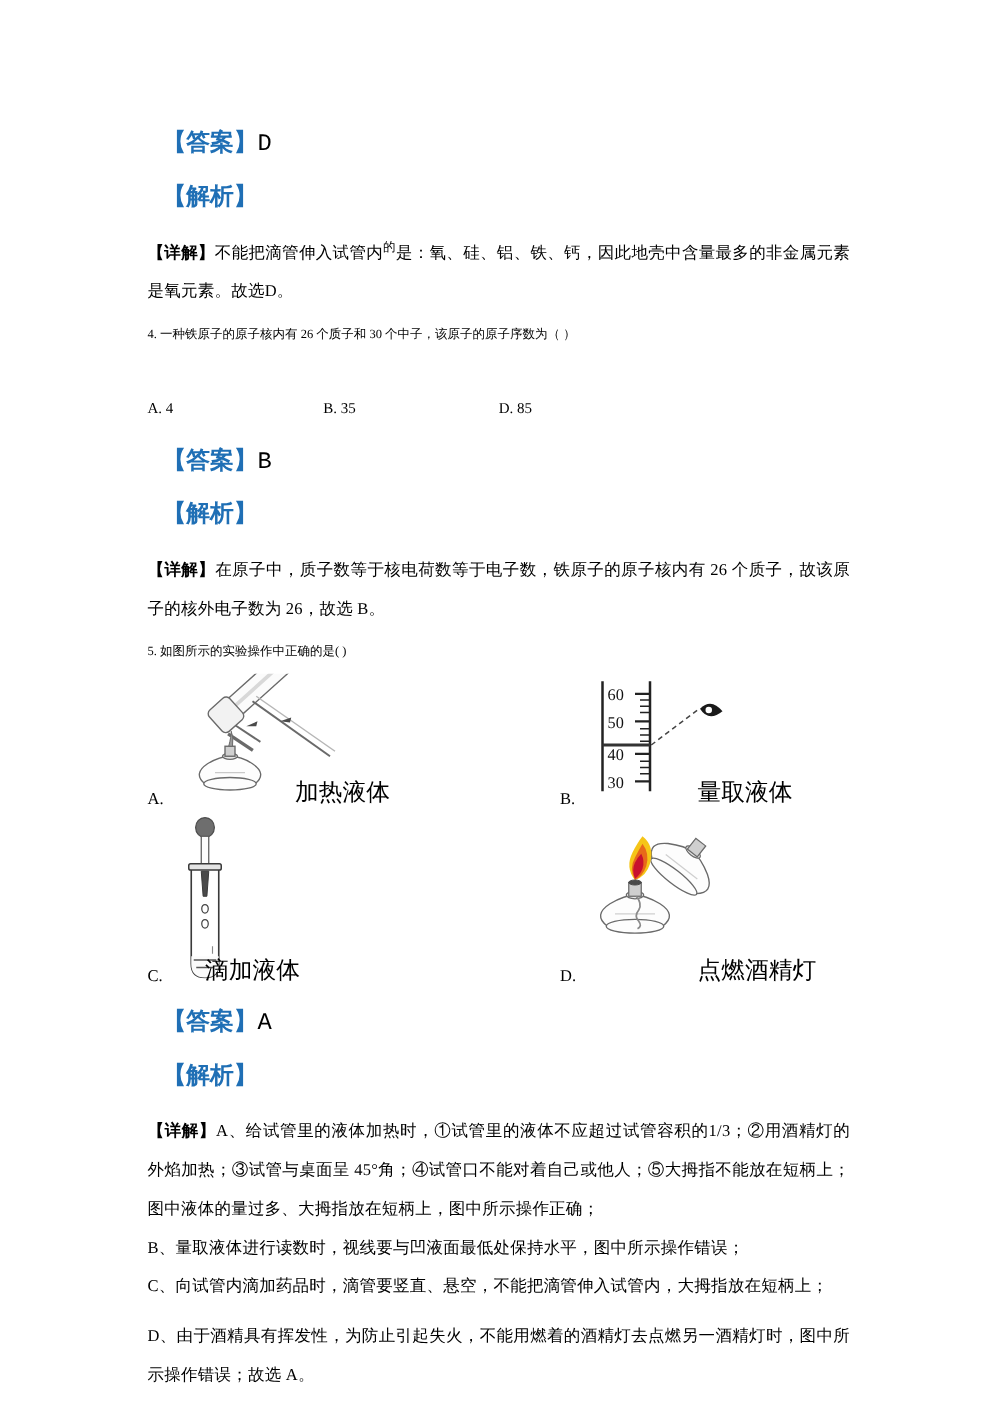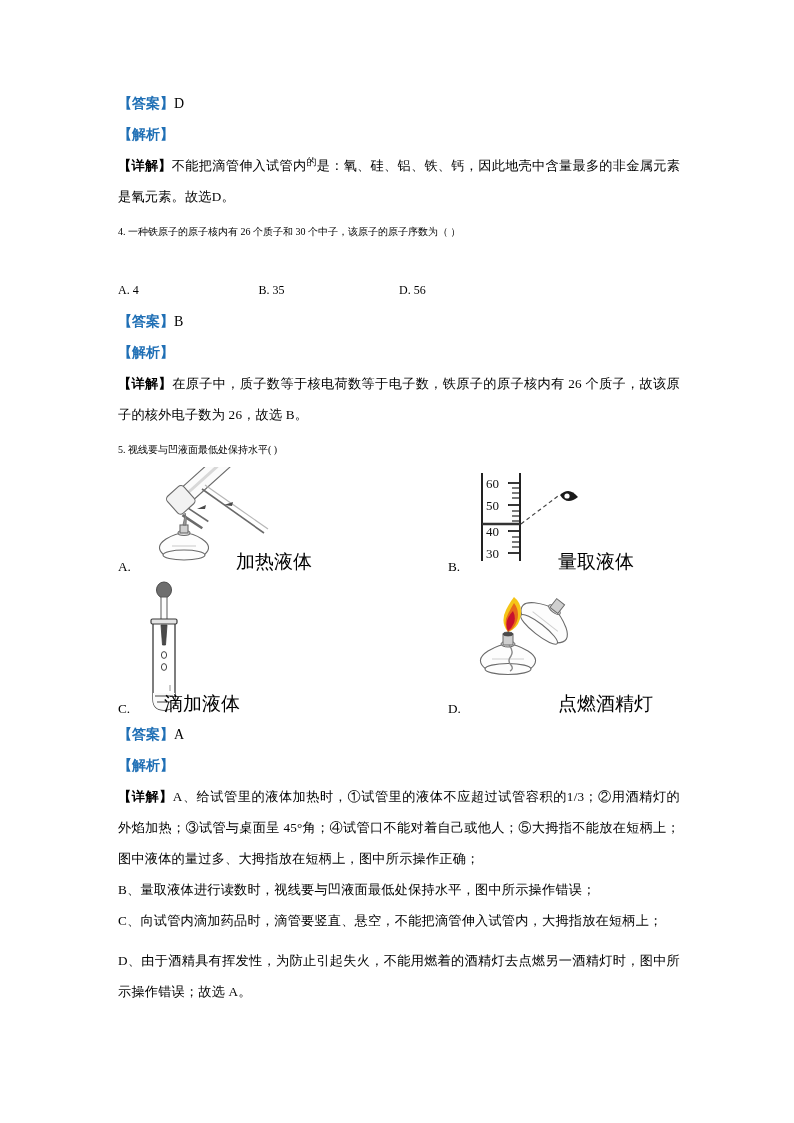--- a/index.html
+++ b/index.html
@@ -37,23 +37,24 @@
     text-align: justify;
     letter-spacing: 0.2px;
     margin: 0;
   }
   .marker {
     color: #1F6FB5;
     font-weight: 600;
   }
   .label-bold { font-weight: 600; }
   .ans-line {
-    font-size: 14px;
+    font-size: 19px;
     line-height: 31px;
-    margin: 0;
+    margin: 12px;
+    font-family: Liberation Mono, monospace;
   }
   .qline {
     font-size: 10px;
     line-height: 31px;
     margin: 0;
   }
   .opts-row {
     display: flex;
     font-size: 12px;
     line-height: 31px;
@@ -113,32 +114,32 @@
 
     <p class="para"><span class="label-bold">【详解】</span><span>不能把滴管伸入试管内</span><span class="sup-char">的</span><span>是：氧、硅、铝、铁、钙，因此地壳中含量最多的非金属元素是氧元素。故选D。</span></p>
 
     <div class="spacer-xs"></div>
 
     <p class="qline"><span>4.</span>&nbsp;<span>一种铁原子的原子核内有 26 个质子和 30 个中子，该原子的原子序数为（      ）</span></p>
 
     <div class="opts-row">
       <div class="opt"><span>A.</span>&nbsp;<span>4</span></div>
       <div class="opt"><span>B.</span>&nbsp;<span>35</span></div>
-      <div class="opt"><span>D.</span>&nbsp;<span>56</span></div>
+      <div class="opt"><span>D.</span>&nbsp;<span>85</span></div>
     </div>
 
     <p class="ans-line"><span class="marker">【答案】</span><span>B</span></p>
 
     <p class="ans-line"><span class="marker">【解析】</span></p>
 
     <p class="para"><span class="label-bold">【详解】</span><span>在原子中，质子数等于核电荷数等于电子数，铁原子的原子核内有 26 个质子，故该原子的核外电子数为 26，故选 B。</span></p>
 
     <div class="spacer-xs"></div>
 
-    <p class="qline"><span>5.</span>&nbsp;<span>视线要与凹液面最低处保持水平(      )</span></p>
+    <p class="qline"><span>5.</span>&nbsp;<span>如图所示的实验操作中正确的是(      )</span></p>
 
     <div class="figs">
 
       <div class="fig-row">
 
         <div class="fig-cell left">
           <div class="fig-art" style="left:24px; top:2px;">
             <svg width="135" height="100" viewBox="0 0 135 100">
               <g fill="none" stroke="#555" stroke-width="1.1">
 

